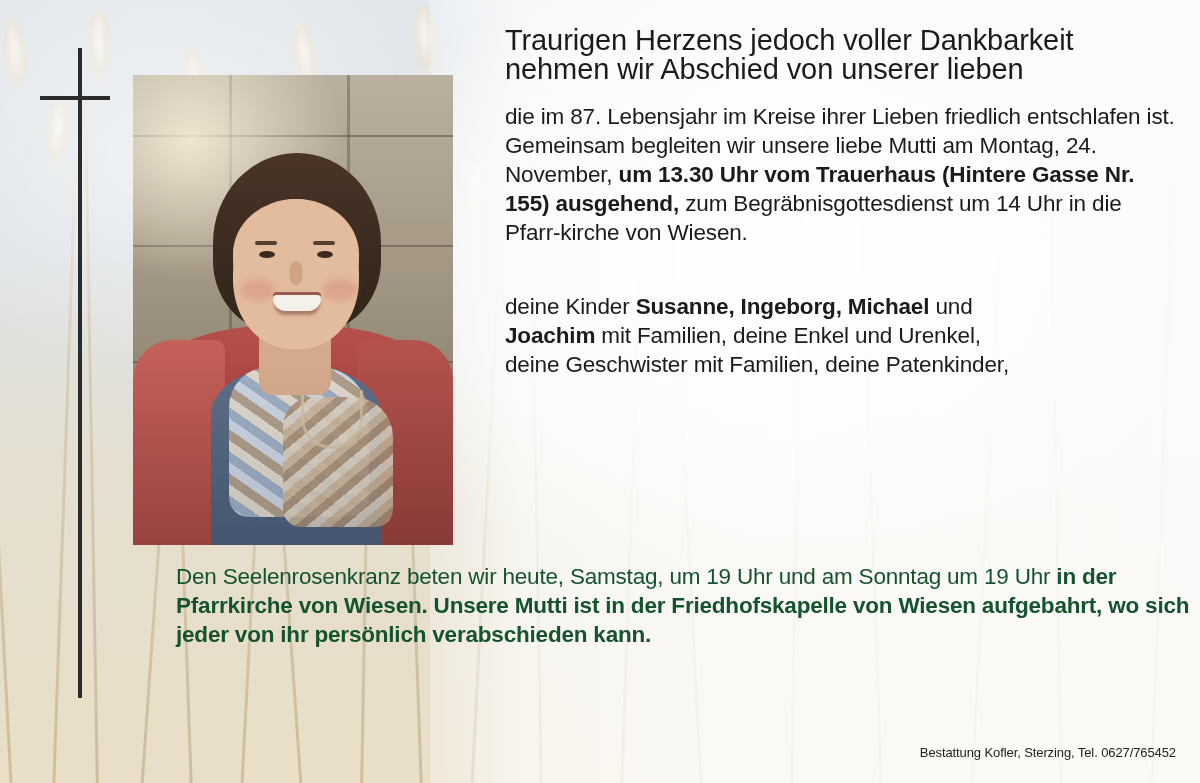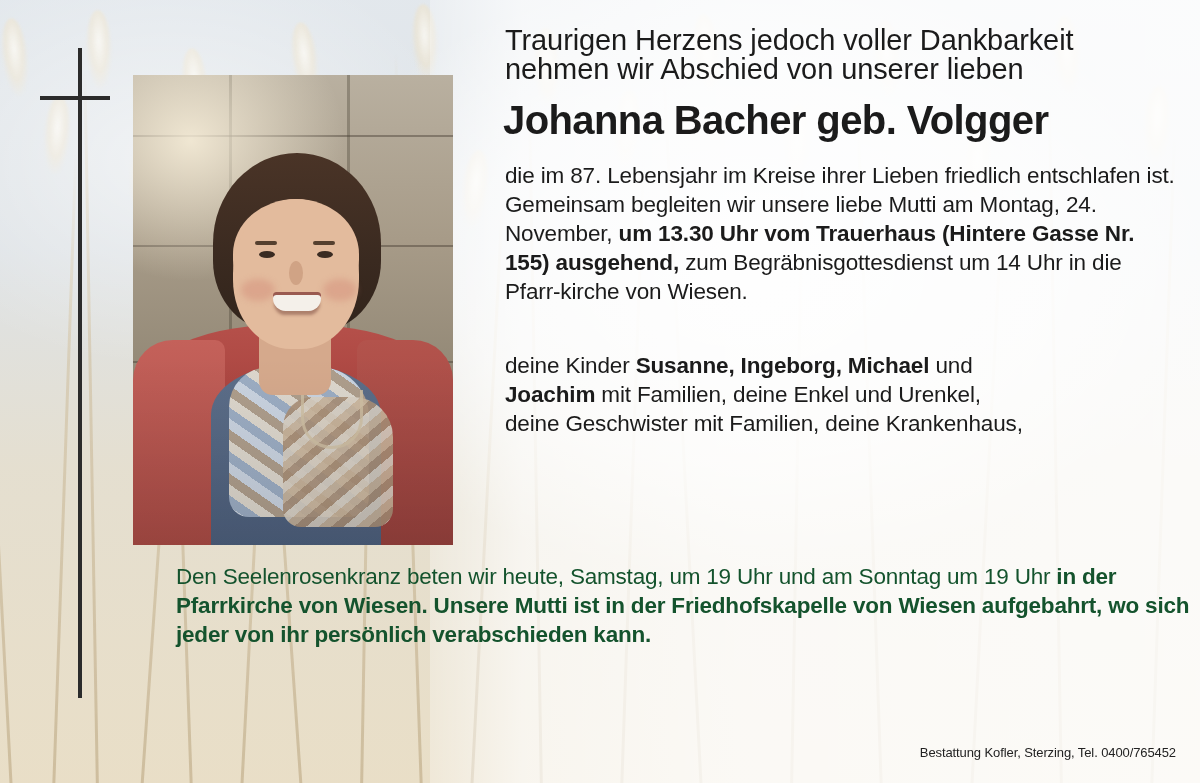--- a/index.html
+++ b/index.html
@@ -419,36 +419,35 @@
     <div class="p-brow r"></div>
     <div class="p-eye l"></div>
     <div class="p-eye r"></div>
     <div class="p-nose"></div>
     <div class="p-mouth"></div>
     <div class="portrait-shade"></div>
   </div>
 
   <div class="content">
     <div class="intro">Traurigen Herzens jedoch voller Dankbarkeit nehmen wir Abschied von unserer lieben</div>
-    <div class="name">Johanna Bacher geb. Volgger</div>
 
     <div class="para p1">
       <span>die im 87. Lebensjahr im Kreise ihrer Lieben friedlich entschlafen ist. Gemeinsam begleiten wir unsere liebe Mutti am Montag, 24. November, </span><b>um 13.30 Uhr vom Trauerhaus (Hintere Gasse Nr. 155) ausgehend,</b><span> zum Begräbnisgottesdienst um 14 Uhr in die Pfarr-kirche von Wiesen.</span>
     </div>
 
     <div class="para p2">
       <br>
       <span>deine Kinder </span><b>Susanne, Ingeborg, Michael</b><span> und</span><br>
       <b>Joachim</b><span> mit Familien, deine Enkel und Urenkel,</span><br>
-      <span>deine Geschwister mit Familien, deine Krankenhaus,</span><br>
+      <span>deine Geschwister mit Familien, deine Patenkinder,</span><br>
       <br>
     </div>
   </div>
 
   <div class="lower">
     <div class="block">
       <span>Den Seelenrosenkranz beten wir heute, Samstag, um 19 Uhr und am Sonntag um 19 Uhr </span><b>in der Pfarrkirche von Wiesen. Unsere Mutti ist in der Friedhofskapelle von Wiesen aufgebahrt, wo sich jeder von ihr persönlich verabschieden kann.</b>
     </div>
   </div>
 
-  <div class="credit">Bestattung Kofler, Sterzing, Tel. 0400/765452</div>
+  <div class="credit">Bestattung Kofler, Sterzing, Tel. 0627/765452</div>
 
 </div>
 
 </body></html>

